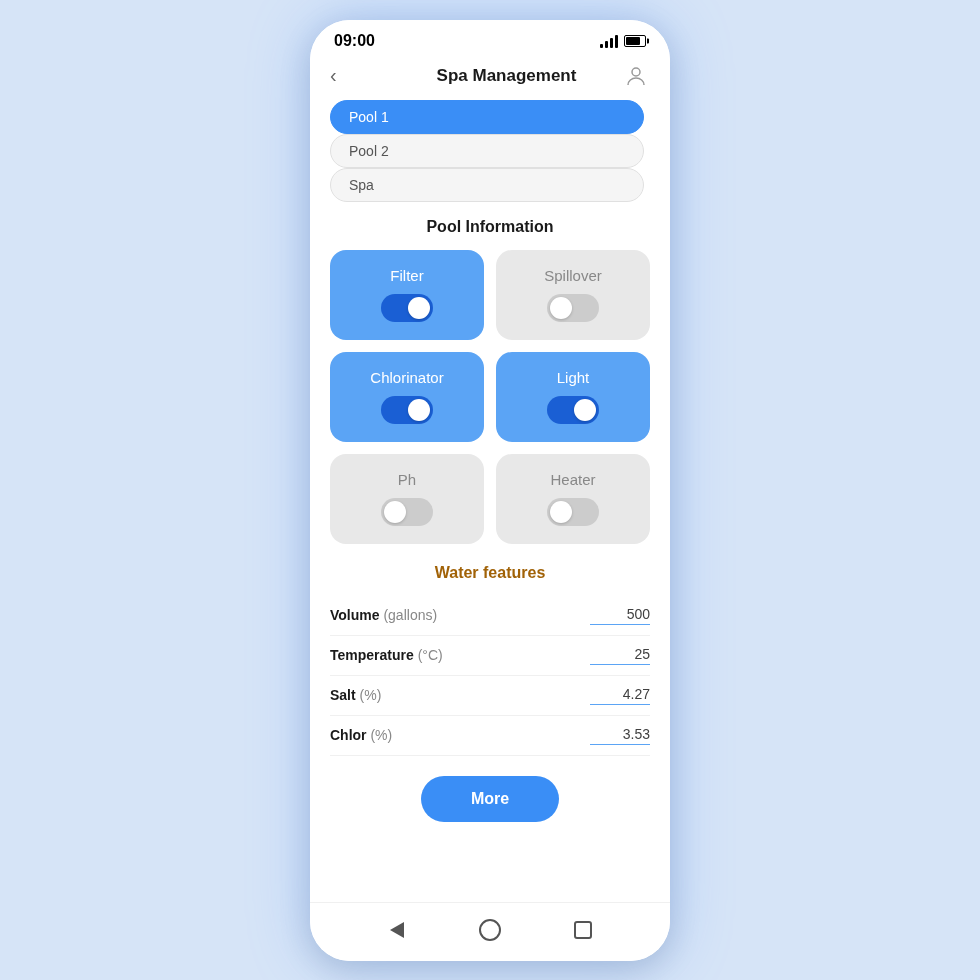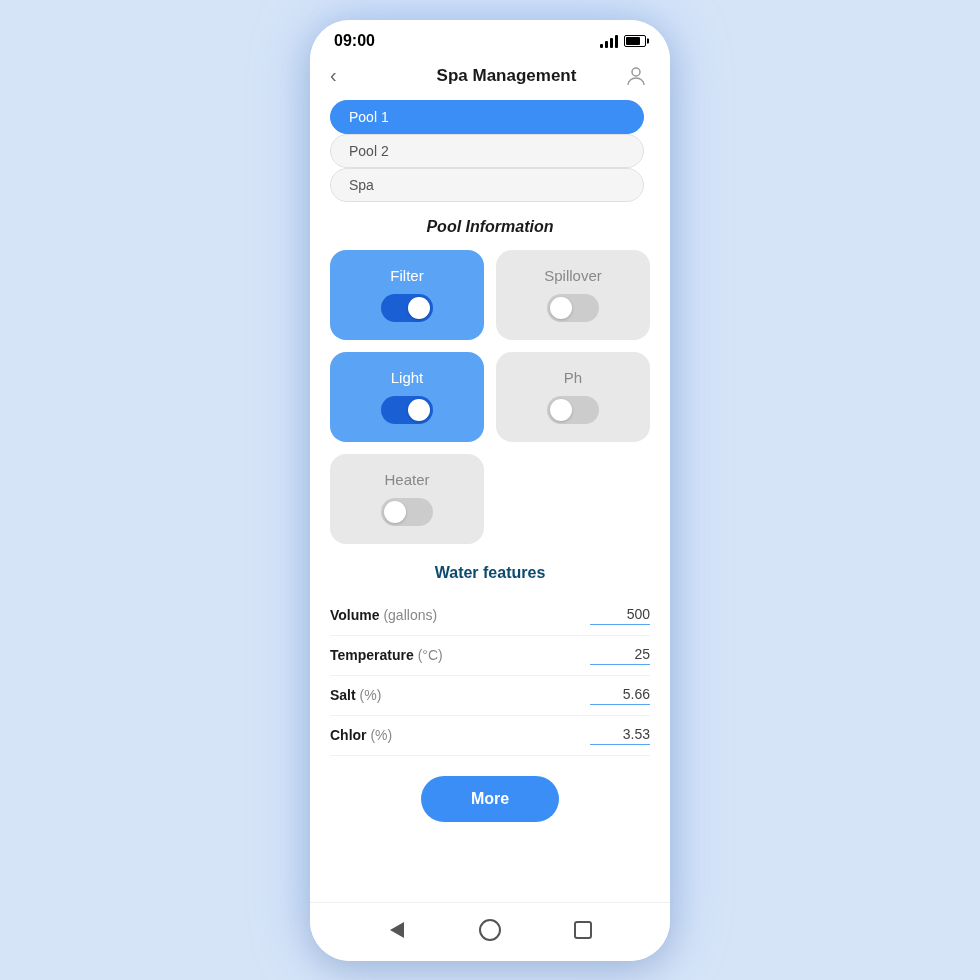--- a/index.html
+++ b/index.html
@@ -168,21 +168,20 @@
       background: #fff;
     }
 
     .section-title {
       text-align: center;
       font-size: 16px;
       font-weight: 600;
       color: #1a1a1a;
       margin-bottom: 14px;
       margin-top: 4px;
-      font-style: italic;
     }
 
     
     .control-grid {
       display: grid;
       grid-template-columns: 1fr 1fr;
       gap: 12px;
       margin-bottom: 20px;
     }
 
@@ -249,21 +248,21 @@
 
     .toggle.off .toggle-knob {
       left: 3px;
     }
 
     
     .water-section-title {
       text-align: center;
       font-size: 16px;
       font-weight: 600;
-      color: #0c4a6e;
+      color: #a16207;
       margin-bottom: 14px;
     }
 
     .water-features {
       margin-bottom: 20px;
     }
 
     .feature-row {
       display: flex;
       align-items: center;
@@ -401,20 +400,26 @@
         </div>
       </div>
 
       <div class="control-card inactive">
         <span class="control-label">Spillover</span>
         <div class="toggle off">
           <div class="toggle-knob"></div>
         </div>
       </div>
 
+      <div class="control-card active">
+        <span class="control-label">Chlorinator</span>
+        <div class="toggle on">
+          <div class="toggle-knob"></div>
+        </div>
+      </div>
 
       <div class="control-card active">
         <span class="control-label">Light</span>
         <div class="toggle on">
           <div class="toggle-knob"></div>
         </div>
       </div>
 
       <div class="control-card inactive">
         <span class="control-label">Ph</span>
@@ -447,21 +452,21 @@
         <span class="feature-label">
           <strong>Temperature</strong> <span>(°C)</span>
         </span>
         <span class="feature-value">25</span>
       </div>
 
       <div class="feature-row">
         <span class="feature-label">
           <strong>Salt</strong> <span>(%)</span>
         </span>
-        <span class="feature-value">5.66</span>
+        <span class="feature-value">4.27</span>
       </div>
 
       <div class="feature-row">
         <span class="feature-label">
           <strong>Chlor</strong> <span>(%)</span>
         </span>
         <span class="feature-value">3.53</span>
       </div>
 
     </div>

